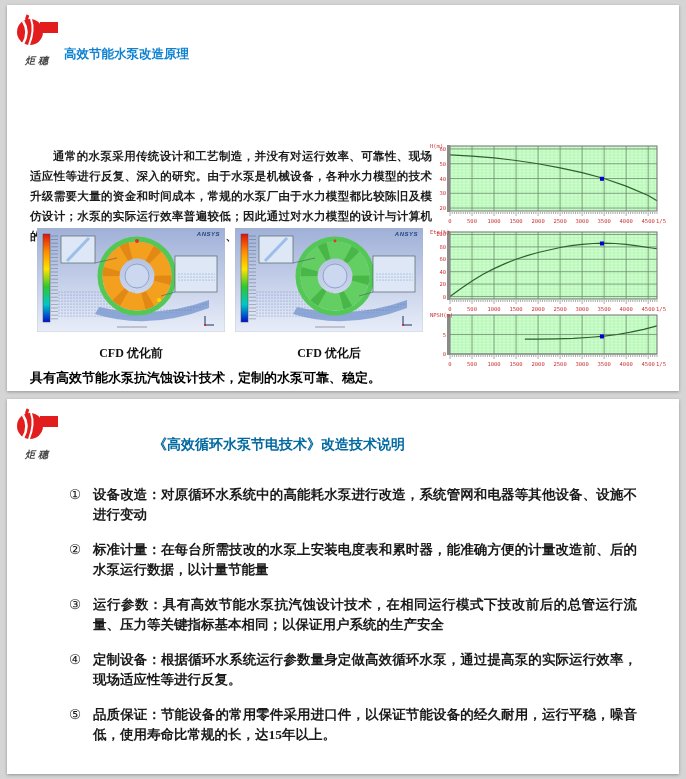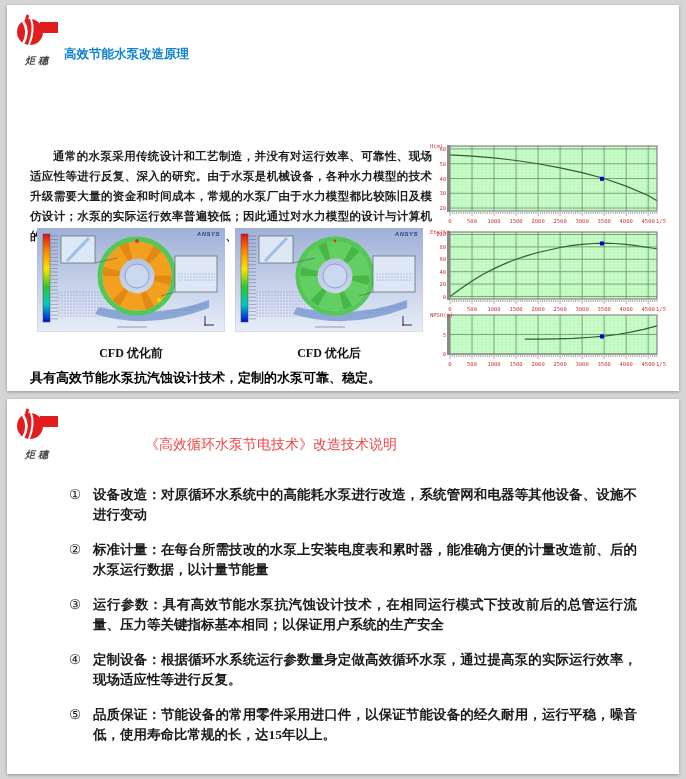--- a/index.html
+++ b/index.html
@@ -34,21 +34,21 @@
          color:#26477e;letter-spacing:.5px;}
   .figcap{position:absolute;top:340px;width:188px;text-align:center;
           font-family:"Liberation Serif",serif;font-weight:bold;font-size:12px;color:#111;}
   #cap-before{left:30px;} #cap-after{left:228px;}
   .footnote{position:absolute;left:23px;top:364px;font-weight:bold;font-size:13px;color:#000;}
 
   .chart-host{position:absolute;left:423px;}
   #chart-0{top:133px;} #chart-1{top:219px;} #chart-2{top:302px;}
 
   
-  .title2{position:absolute;left:138px;top:37px;font-weight:normal;font-size:14px;color:#ef4444;}
+  .title2{position:absolute;left:146px;top:37px;font-weight:bold;font-size:14px;color:#0369a1;}
   .items{position:absolute;left:62px;top:86px;width:568px;
          font-family:"Liberation Serif",serif;font-size:13.5px;line-height:20px;color:#1a1a1a;}
   .item{display:flex;margin-bottom:15px;}
   .item-num{flex:0 0 24px;}
   .item-text{flex:1;text-align:justify;font-weight:bold;}
 </style>
 </head>
 <body>
 
 <div class="panel" id="panel1">

